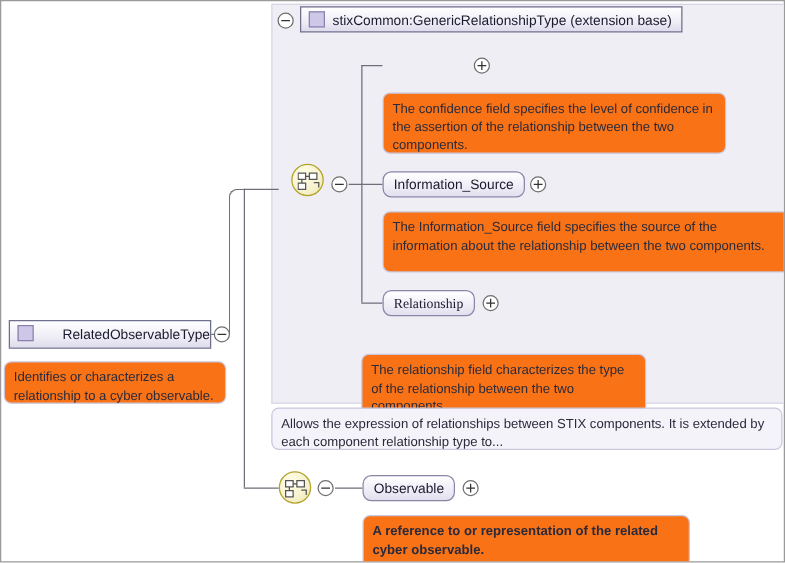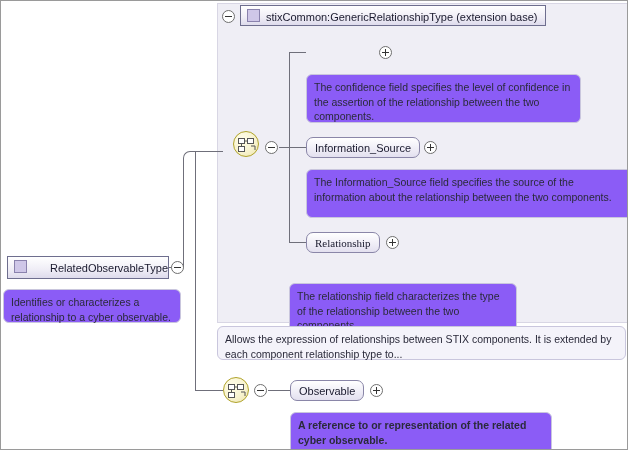--- a/index.html
+++ b/index.html
@@ -57,21 +57,21 @@
     height: 11px;
     background: #cfc7e8;
     border: 1px solid #8a82ad;
     display: inline-block;
     flex: 0 0 auto;
   }
   
   .doc {
     position: absolute;
     box-sizing: border-box;
-    background: #8b5cf6;
+    background: #f97316;
     border: 1px solid #c9c6dd;
     border-radius: 6px;
     color: #2a2a3a;
     font-size: 10.5px;
     line-height: 14.5px;
     padding: 5px 7px;
   }
   .doc.plain {
     background: #f4f3fa;
   }

